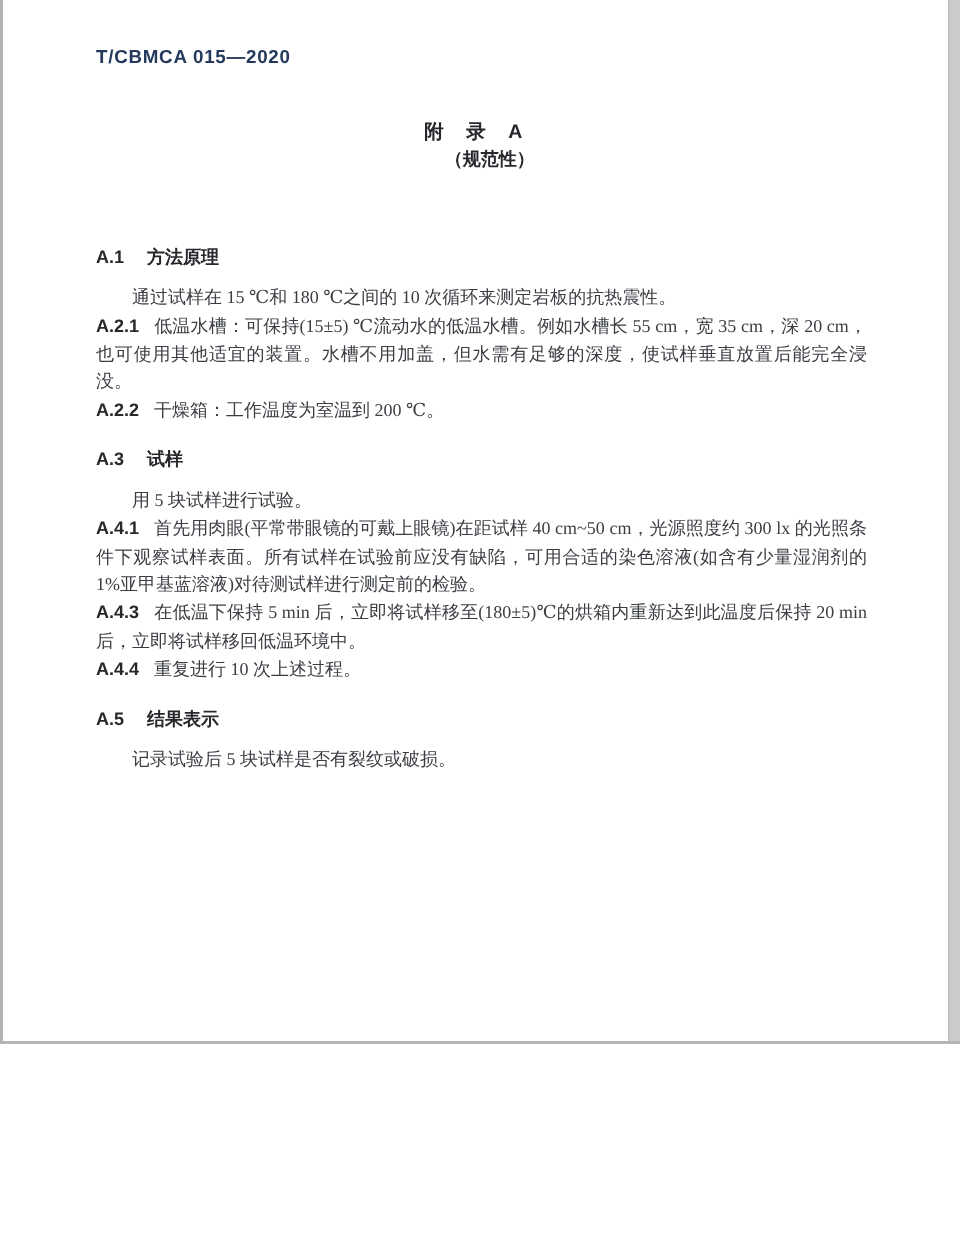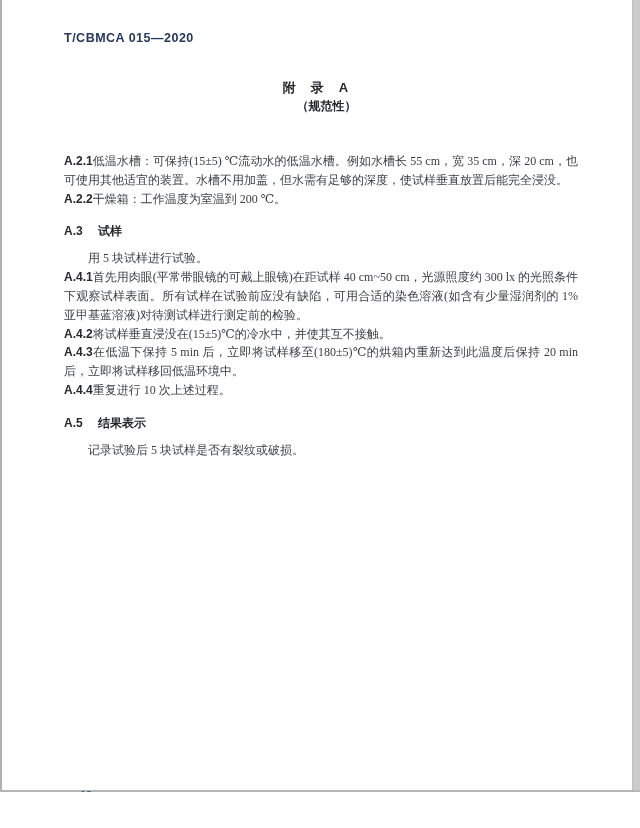--- a/index.html
+++ b/index.html
@@ -1,20 +1,20 @@
 <!DOCTYPE html>
 <html><head>
 <meta charset="utf-8">
 <style>
   * { margin: 0; padding: 0; box-sizing: border-box; }
   html, body { background: #ffffff; }
   .page {
     position: relative;
     width: 640px;
-    height: 792px;
+    height: 696px;
     background: #ffffff;
     overflow: hidden;
     font-family: "Liberation Serif", "DejaVu Serif", serif;
     color: #3a3d42;
   }
   
   .edge-left {
     position: absolute; left: 0; top: 0; bottom: 0; width: 2px;
     background: #b2b2b2;
   }
@@ -67,20 +67,21 @@
   .clause {
     text-align: justify;
     margin: 0;
     color: #3a3d42;
   }
   .clause.indent { text-indent: 2em; }
   .cnum {
     font-family: "Liberation Sans", "DejaVu Sans", sans-serif;
     font-weight: bold;
     color: #26282c;
+    margin-right: 10px;
   }
   .page-number {
     position: absolute;
     left: 80px; top: 789px;
     font-family: "Liberation Sans", "DejaVu Sans", sans-serif;
     font-weight: bold;
     font-size: 11px;
     color: #3c5275;
   }
 </style>
@@ -94,37 +95,43 @@
 
   <div class="doc-header">T/CBMCA 015—2020</div>
 
   <div class="title-block">
     <div class="t1">附　录　A</div>
     <div class="t2">（规范性）</div>
   </div>
 
   <div class="content">
 
+    <div class="sec">
+      <h2 class="shead">
+        <span class="snum">A.1</span>
+        <span class="stitle">方法原理</span>
+      </h2>
+      <p class="clause indent"><span>通过试样在 15 ℃和 180 ℃之间的 10 次循环来测定岩板的抗热震性。</span></p>
+    </div>
 
     <div class="sec">
       <p class="clause"><span class="cnum">A.2.1</span><span>低温水槽：可保持(15±5) ℃流动水的低温水槽。例如水槽长 55 cm，宽 35 cm，深 20 cm，也可使用其他适宜的装置。水槽不用加盖，但水需有足够的深度，使试样垂直放置后能完全浸没。</span></p>
       <p class="clause"><span class="cnum">A.2.2</span><span>干燥箱：工作温度为室温到 200 ℃。</span></p>
     </div>
 
     <div class="sec">
       <h2 class="shead">
         <span class="snum">A.3</span>
         <span class="stitle">试样</span>
       </h2>
       <p class="clause indent"><span>用 5 块试样进行试验。</span></p>
     </div>
 
     <div class="sec">
       <p class="clause"><span class="cnum">A.4.1</span><span>首先用肉眼(平常带眼镜的可戴上眼镜)在距试样 40 cm~50 cm，光源照度约 300 lx 的光照条件下观察试样表面。所有试样在试验前应没有缺陷，可用合适的染色溶液(如含有少量湿润剂的 1%亚甲基蓝溶液)对待测试样进行测定前的检验。</span></p>
-      <p class="clause"><span class="cnum">A.4.2</span><span>将试样垂直浸没在(15±5)℃的冷水中，并使其互不接触。</span></p>
       <p class="clause"><span class="cnum">A.4.3</span><span>在低温下保持 5 min 后，立即将试样移至(180±5)℃的烘箱内重新达到此温度后保持 20 min 后，立即将试样移回低温环境中。</span></p>
       <p class="clause"><span class="cnum">A.4.4</span><span>重复进行 10 次上述过程。</span></p>
     </div>
 
     <div class="sec">
       <h2 class="shead">
         <span class="snum">A.5</span>
         <span class="stitle">结果表示</span>
       </h2>
       <p class="clause indent"><span>记录试验后 5 块试样是否有裂纹或破损。</span></p>

